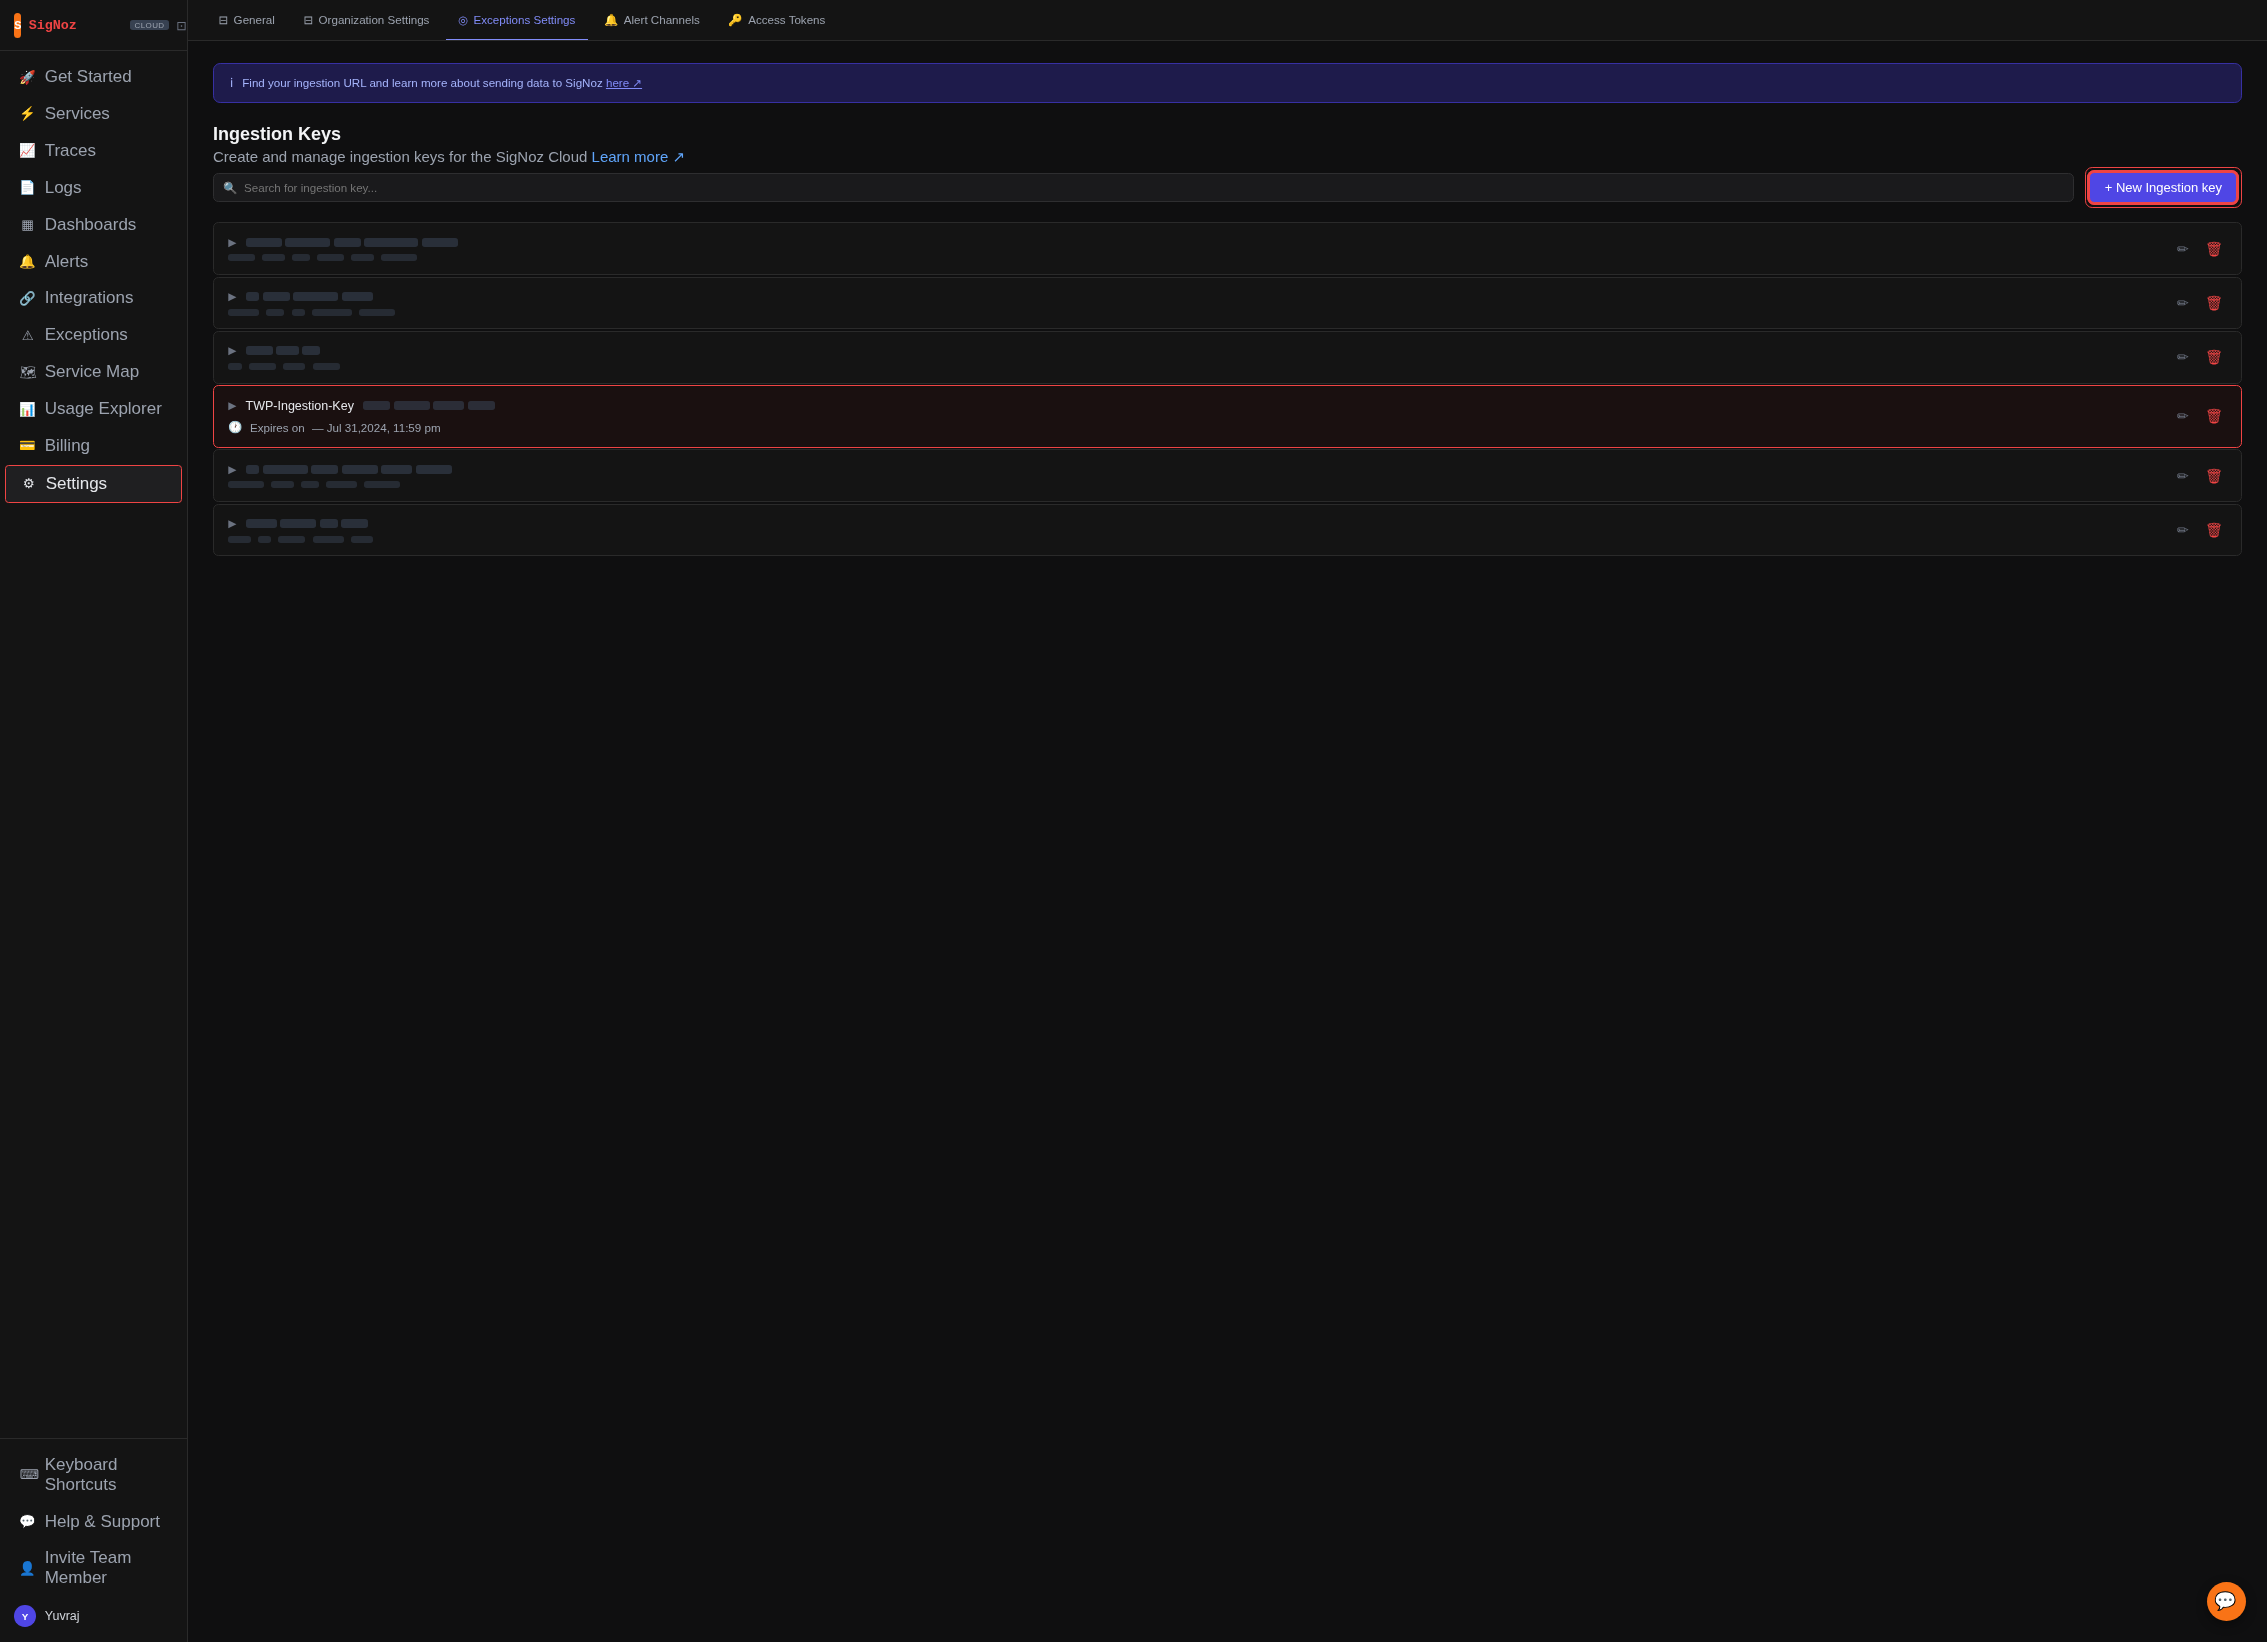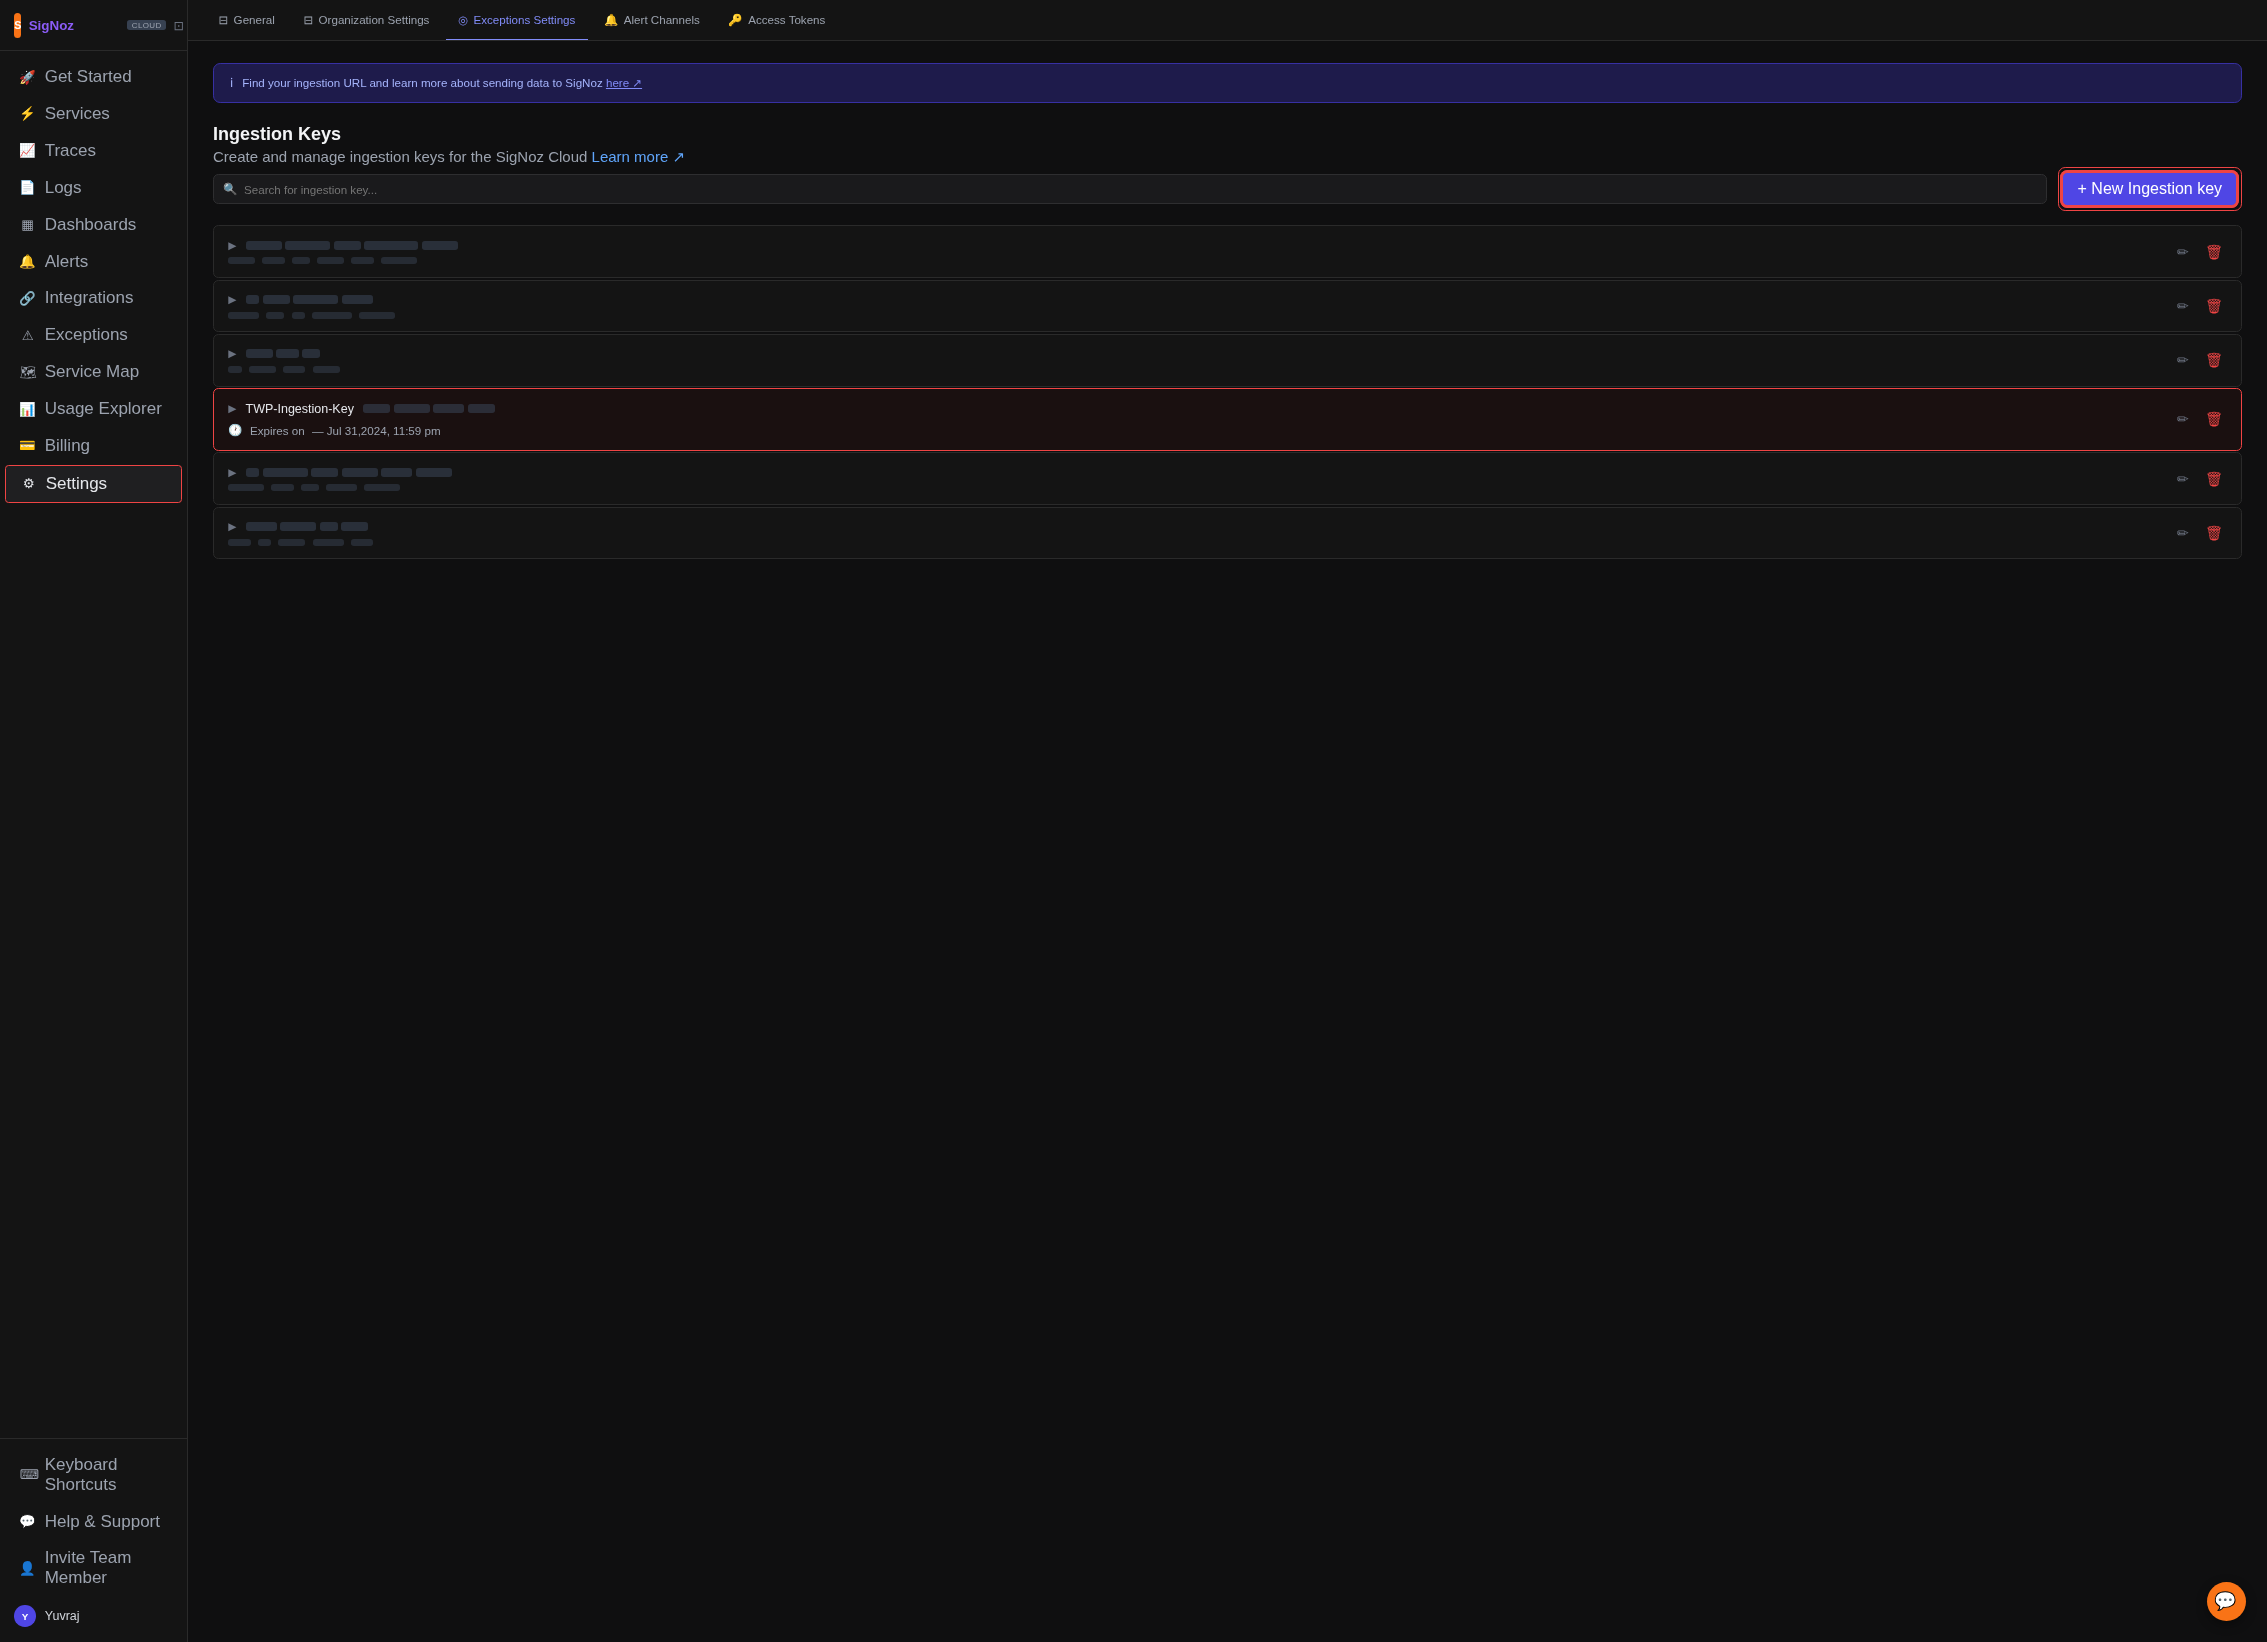--- a/index.html
+++ b/index.html
@@ -39,21 +39,22 @@
       display: flex;
       align-items: center;
       justify-content: center;
       font-size: 10.7px;
       font-weight: bold;
       color: white;
     }
     .logo-text {
       font-size: 13.4px;
       font-weight: 600;
-      color: #8b5cf6;
+      color: #ef4444;
+      font-family: Liberation Mono, monospace;
     }
     .cloud-badge {
       font-size: 8px;
       background: #374151;
       color: #9ca3af;
       padding: 0.9px 4.5px;
       border-radius: 2.7px;
       text-transform: uppercase;
       letter-spacing: 0.4px;
       margin-left: 46px;
@@ -236,21 +237,21 @@
     }
     .new-key-btn {
       display: flex;
       align-items: center;
       gap: 5.4px;
       background: #4f46e5;
       color: white;
       border: 1.8px solid #ef4444;
       border-radius: 5.4px;
       padding: 7.2px 14.3px;
-      font-size: 16px;
+      font-size: 13px;
       cursor: pointer;
       font-weight: 500;
       box-shadow: 0 0 0 1.8px #ef4444;
       outline: 2.7px solid #ef4444;
     }
     
     .btn-highlight {
       border: 1.8px solid #ef4444;
       border-radius: 7.2px;
       padding: 3.6px;

